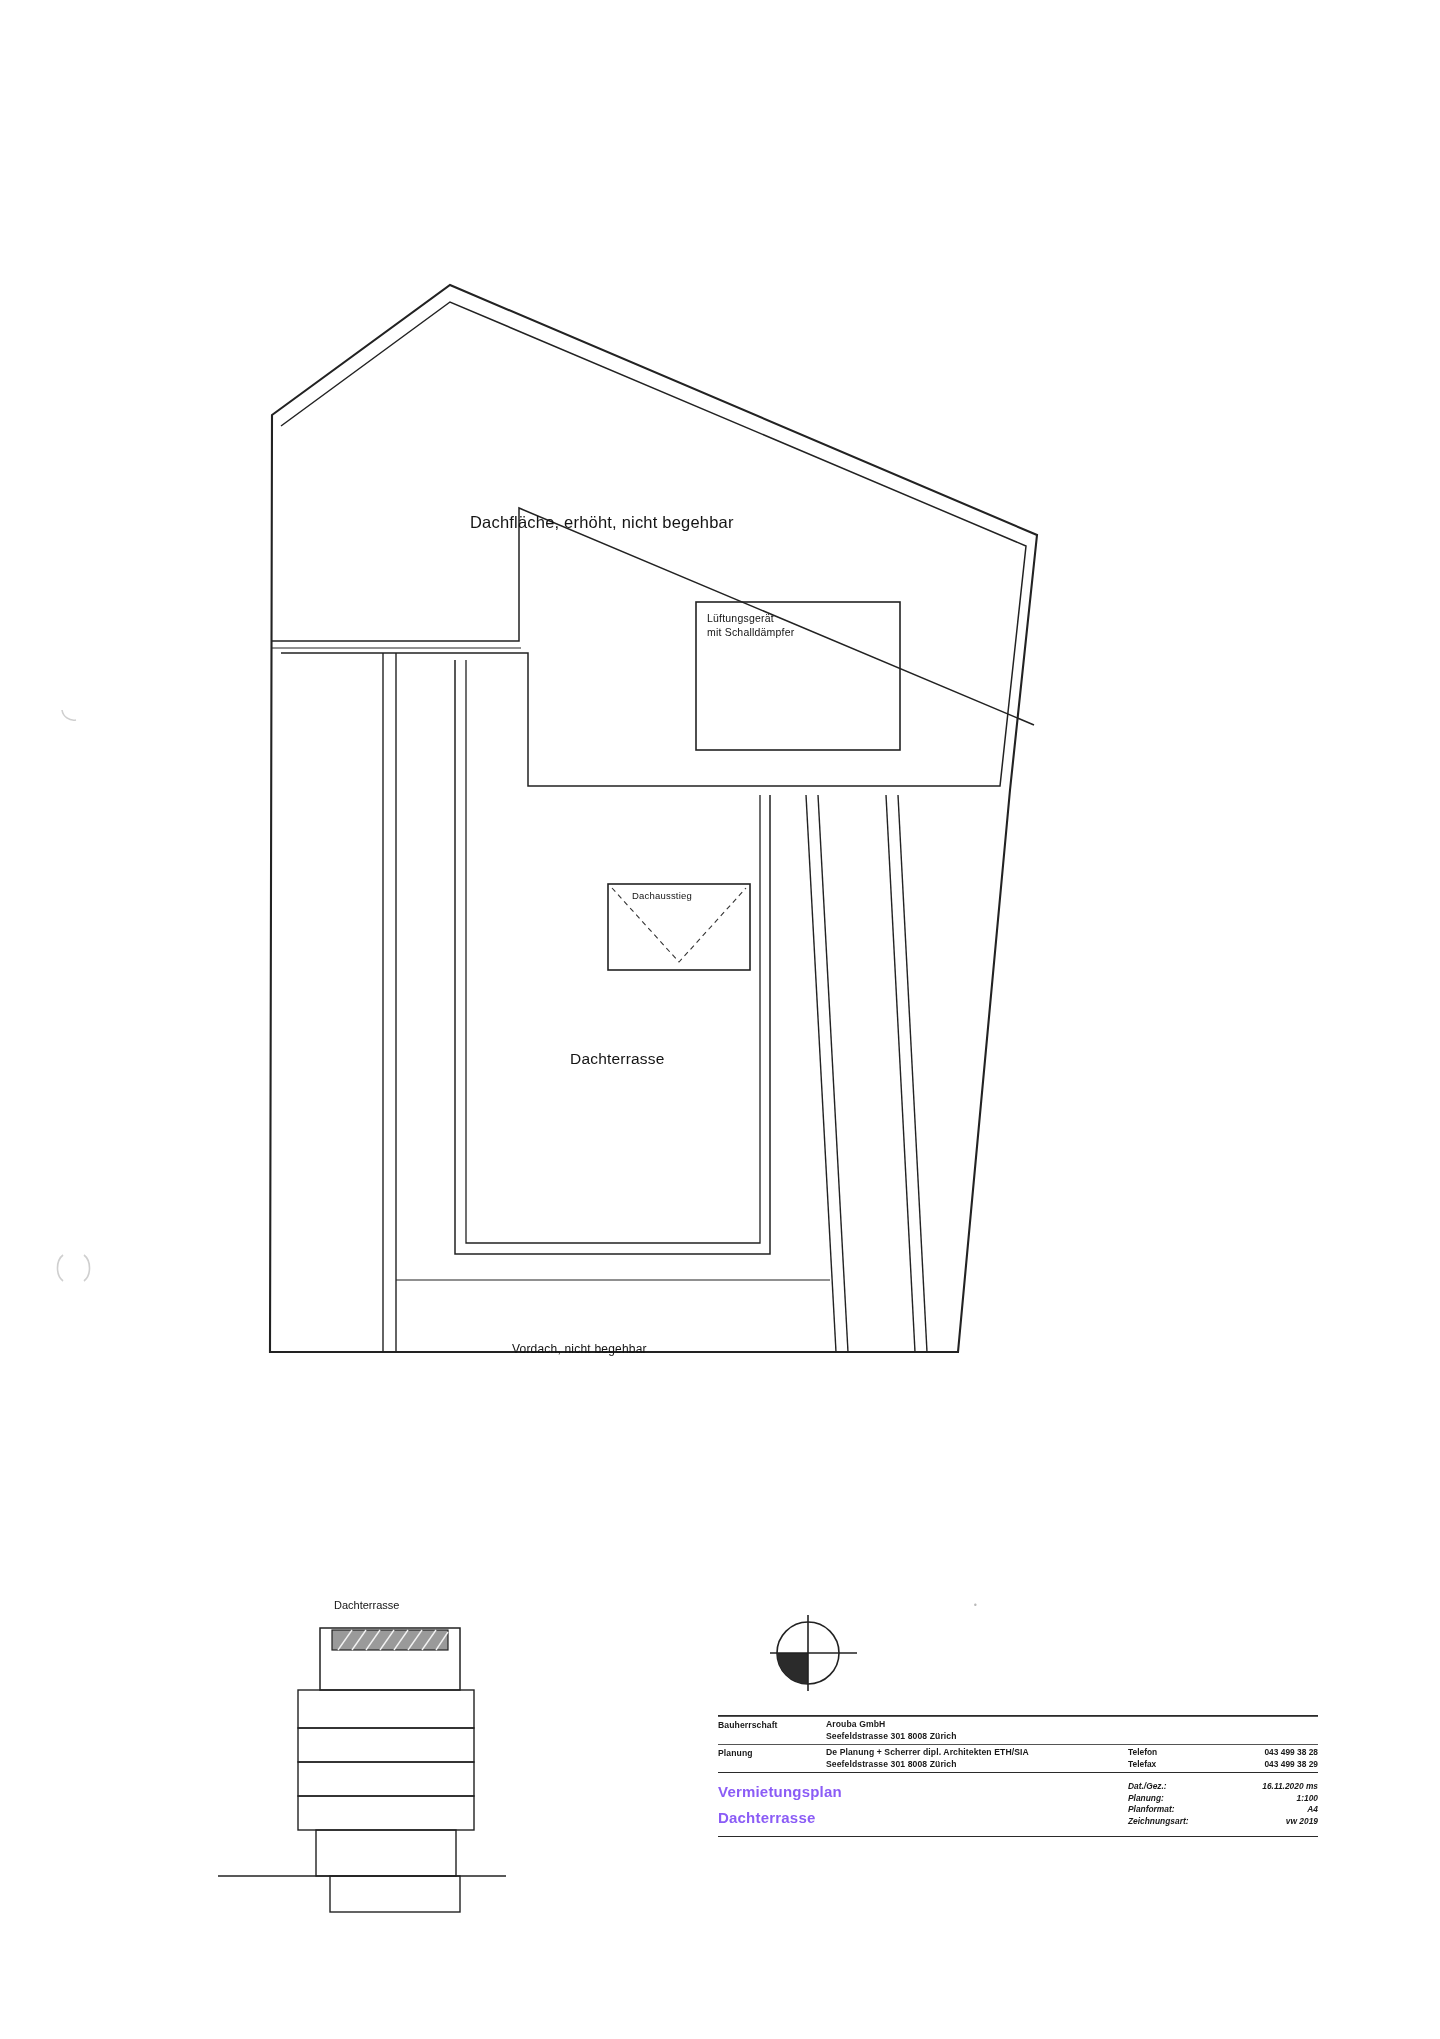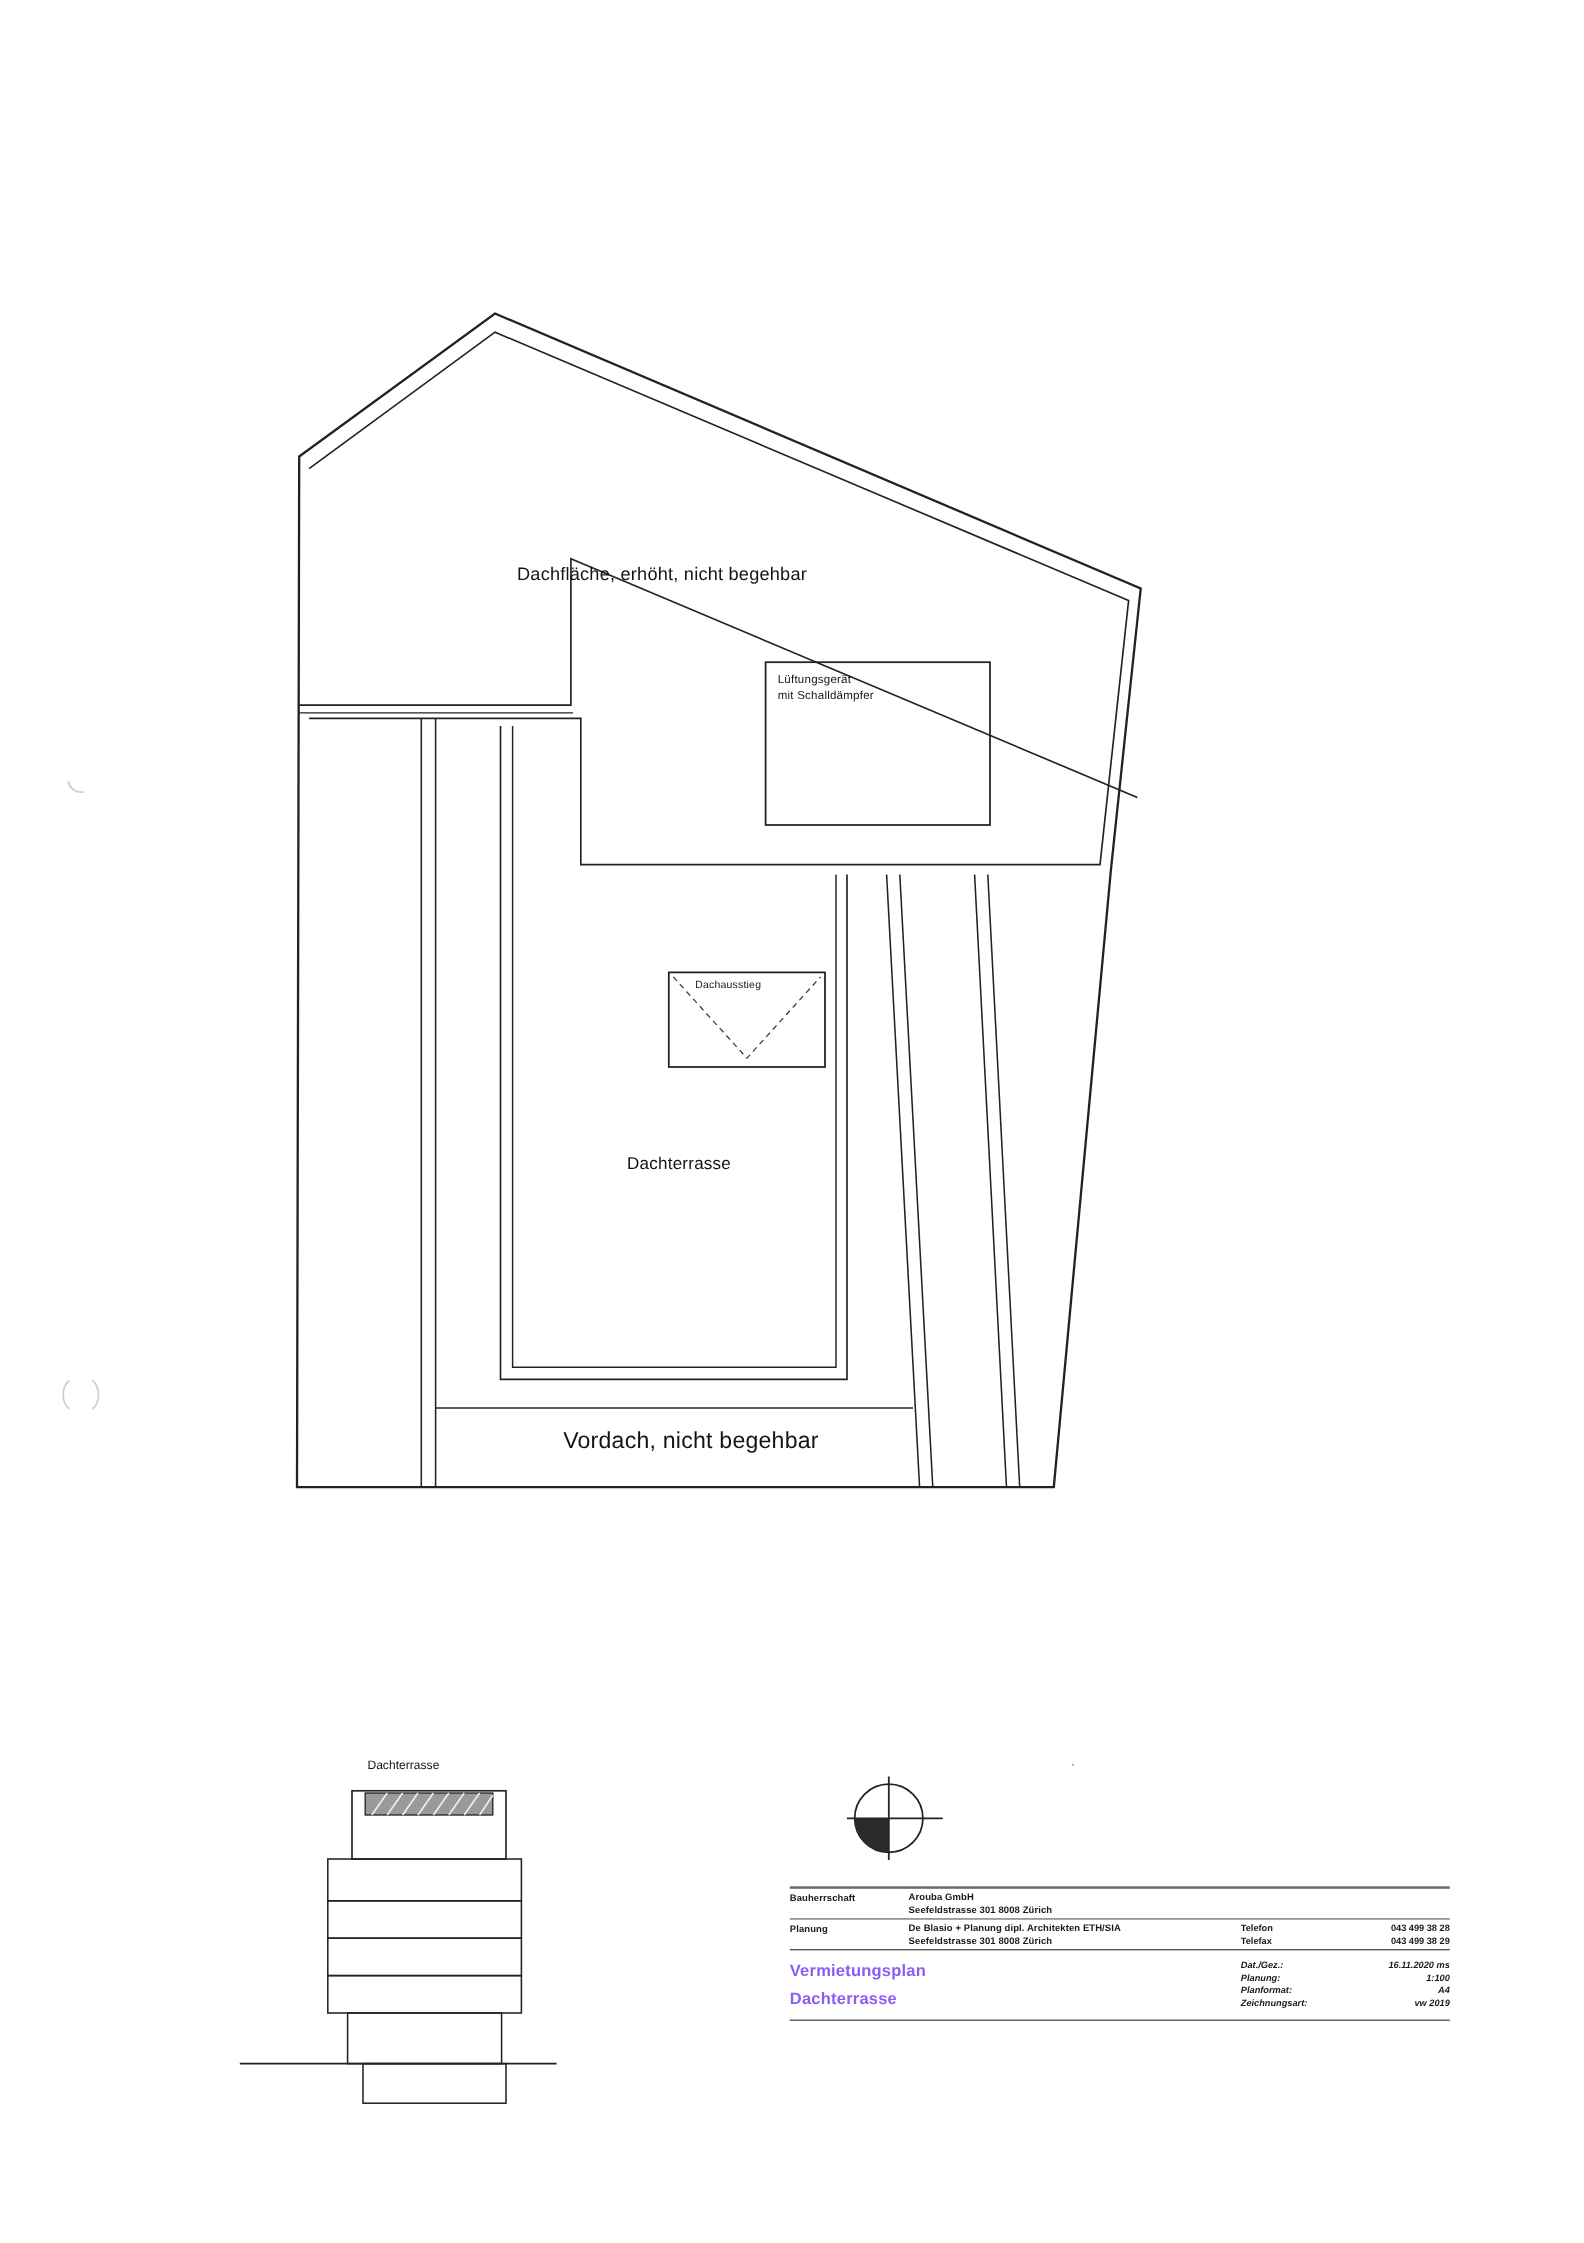--- a/index.html
+++ b/index.html
@@ -60,22 +60,22 @@
   }
 
   #label-dachterrasse {
     left: 570px;
     top: 1050px;
     font-size: 15.5px;
   }
 
   #label-vordach {
     left: 512px;
-    top: 1298px;
-    font-size: 21px;
+    top: 1342px;
+    font-size: 12px;
   }
 
   
   #plan-title {
     position: absolute;
     left: 468px;
     top: 1374px;
     font-size: 24px;
     line-height: 32px;
     color: #111;
@@ -316,21 +316,21 @@
         <div>Seefeldstrasse 301  8008 Zürich</div>
       </div>
       <div class="tb-contact"></div>
     </div>
 
     <div class="tb-rule thin"></div>
 
     <div class="tb-row">
       <div class="tb-key">Planung</div>
       <div class="tb-val">
-        <div>De Blasio + Planung dipl. Architekten ETH/SIA</div>
+        <div>De Planung + Scherrer dipl. Architekten ETH/SIA</div>
         <div>Seefeldstrasse 301  8008 Zürich</div>
       </div>
       <div class="tb-contact">
         <div class="tb-contact-keys">
           <div>Telefon</div>
           <div>Telefax</div>
         </div>
         <div class="tb-contact-vals">
           <div>043 499 38 28</div>
           <div>043 499 38 29</div>

